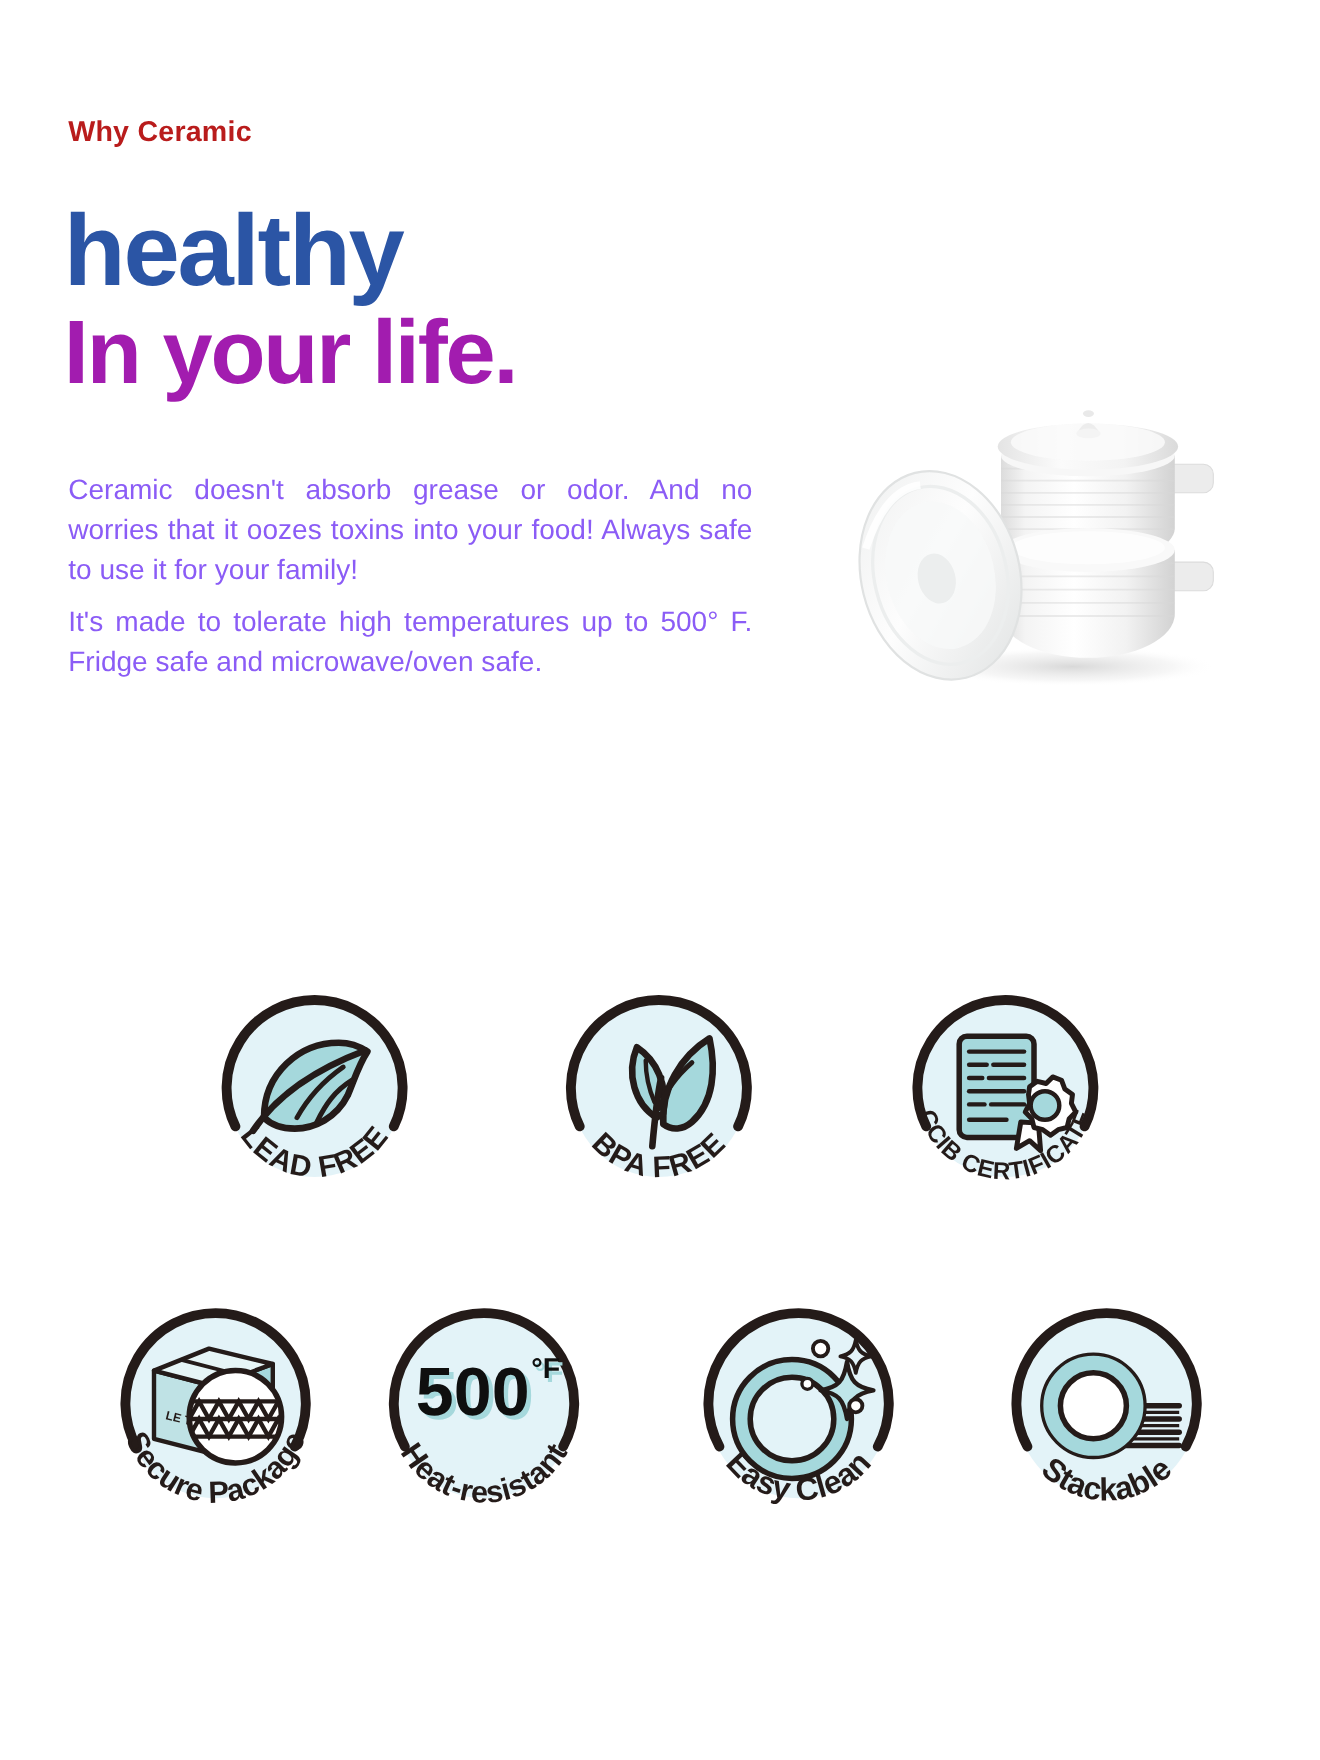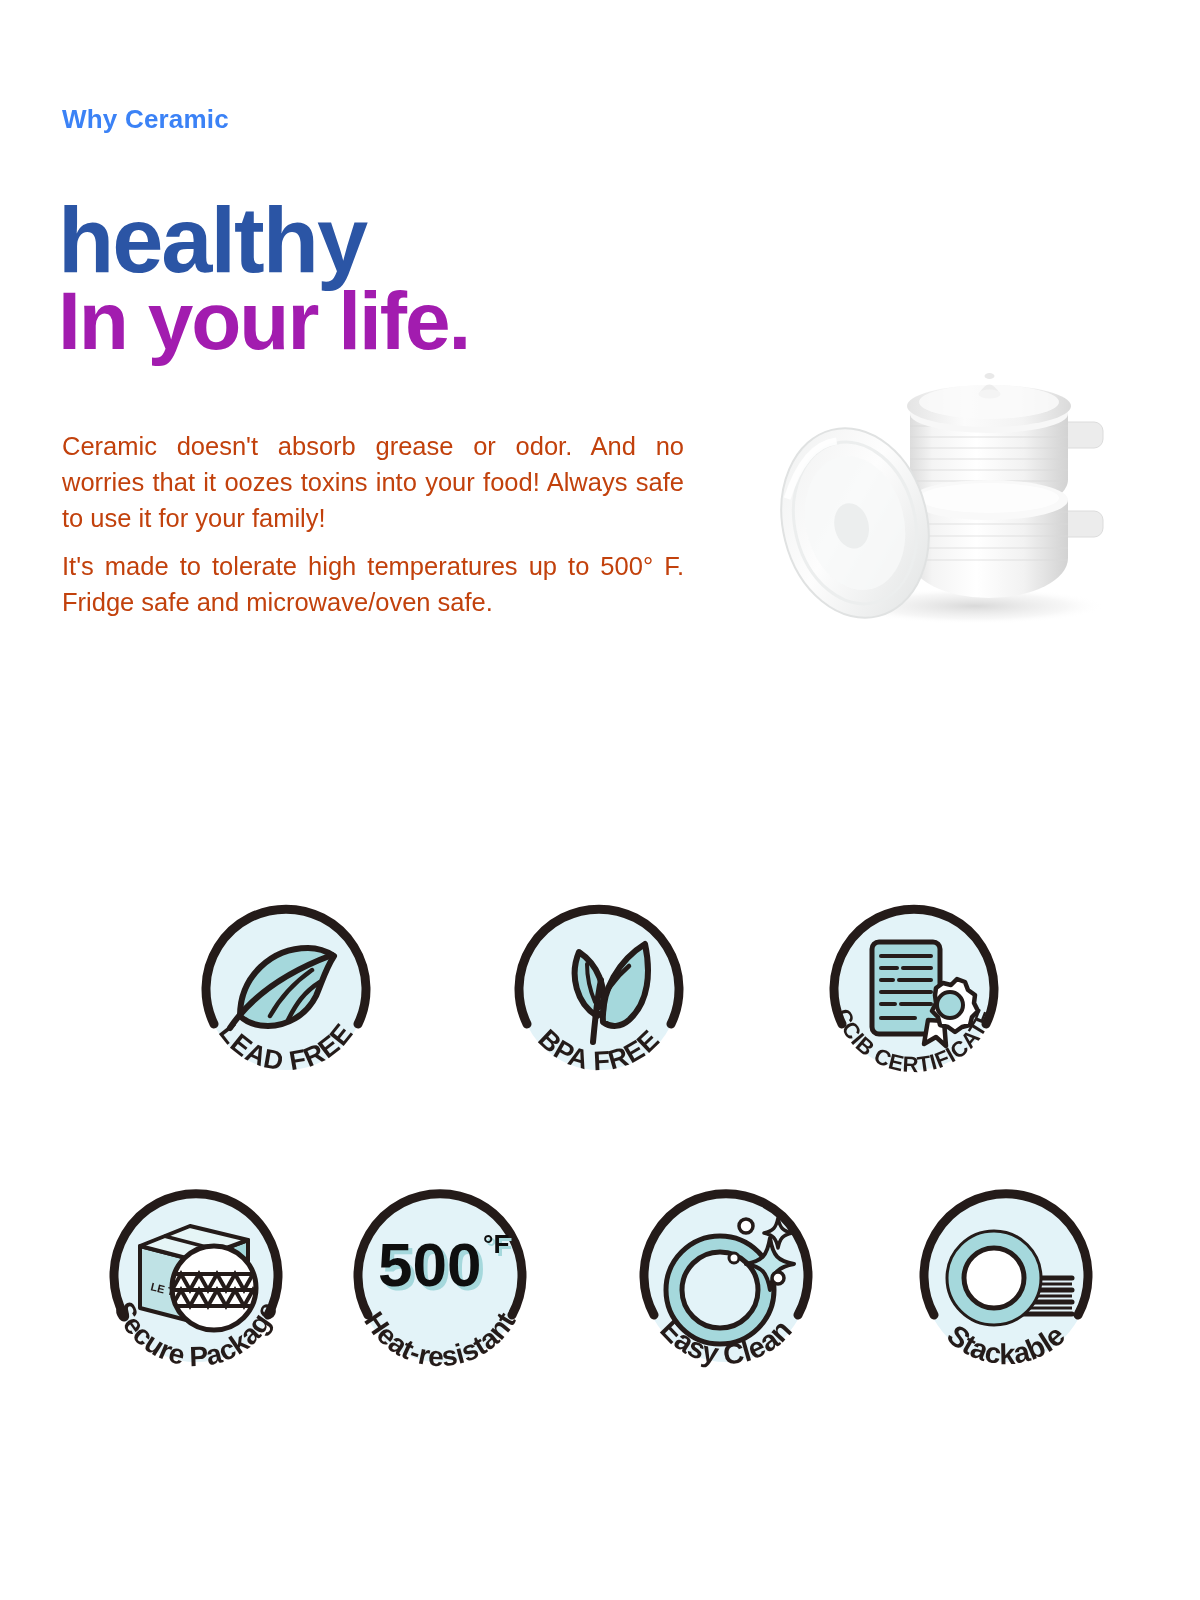--- a/index.html
+++ b/index.html
@@ -17,27 +17,27 @@
   }
 
   
   #eyebrow {
     position: absolute;
     left: 62px;
     top: 104px;
     font-size: 26px;
     font-weight: bold;
     letter-spacing: 0.2px;
-    color: #3b82f6;
+    color: #b91c1c;
     white-space: nowrap;
   }
   #headline-healthy {
     position: absolute;
     left: 58px;
-    top: 194px;
+    top: 182px;
     font-size: 92px;
     font-weight: bold;
     line-height: 1.0;
     letter-spacing: -2px;
     color: #2b55a5;
     white-space: nowrap;
   }
   #headline-life {
     position: absolute;
     left: 58px;
@@ -50,21 +50,21 @@
     white-space: nowrap;
     text-align: center;
   }
   #body-copy {
     position: absolute;
     left: 62px;
     top: 428px;
     width: 622px;
     font-size: 25.5px;
     line-height: 36px;
-    color: #c2410c;
+    color: #8b5cf6;
     text-align: justify;
   }
   #body-copy .para {
     margin: 0;
   }
   #body-copy .para + .para {
     margin-top: 12px;
   }
 
   

